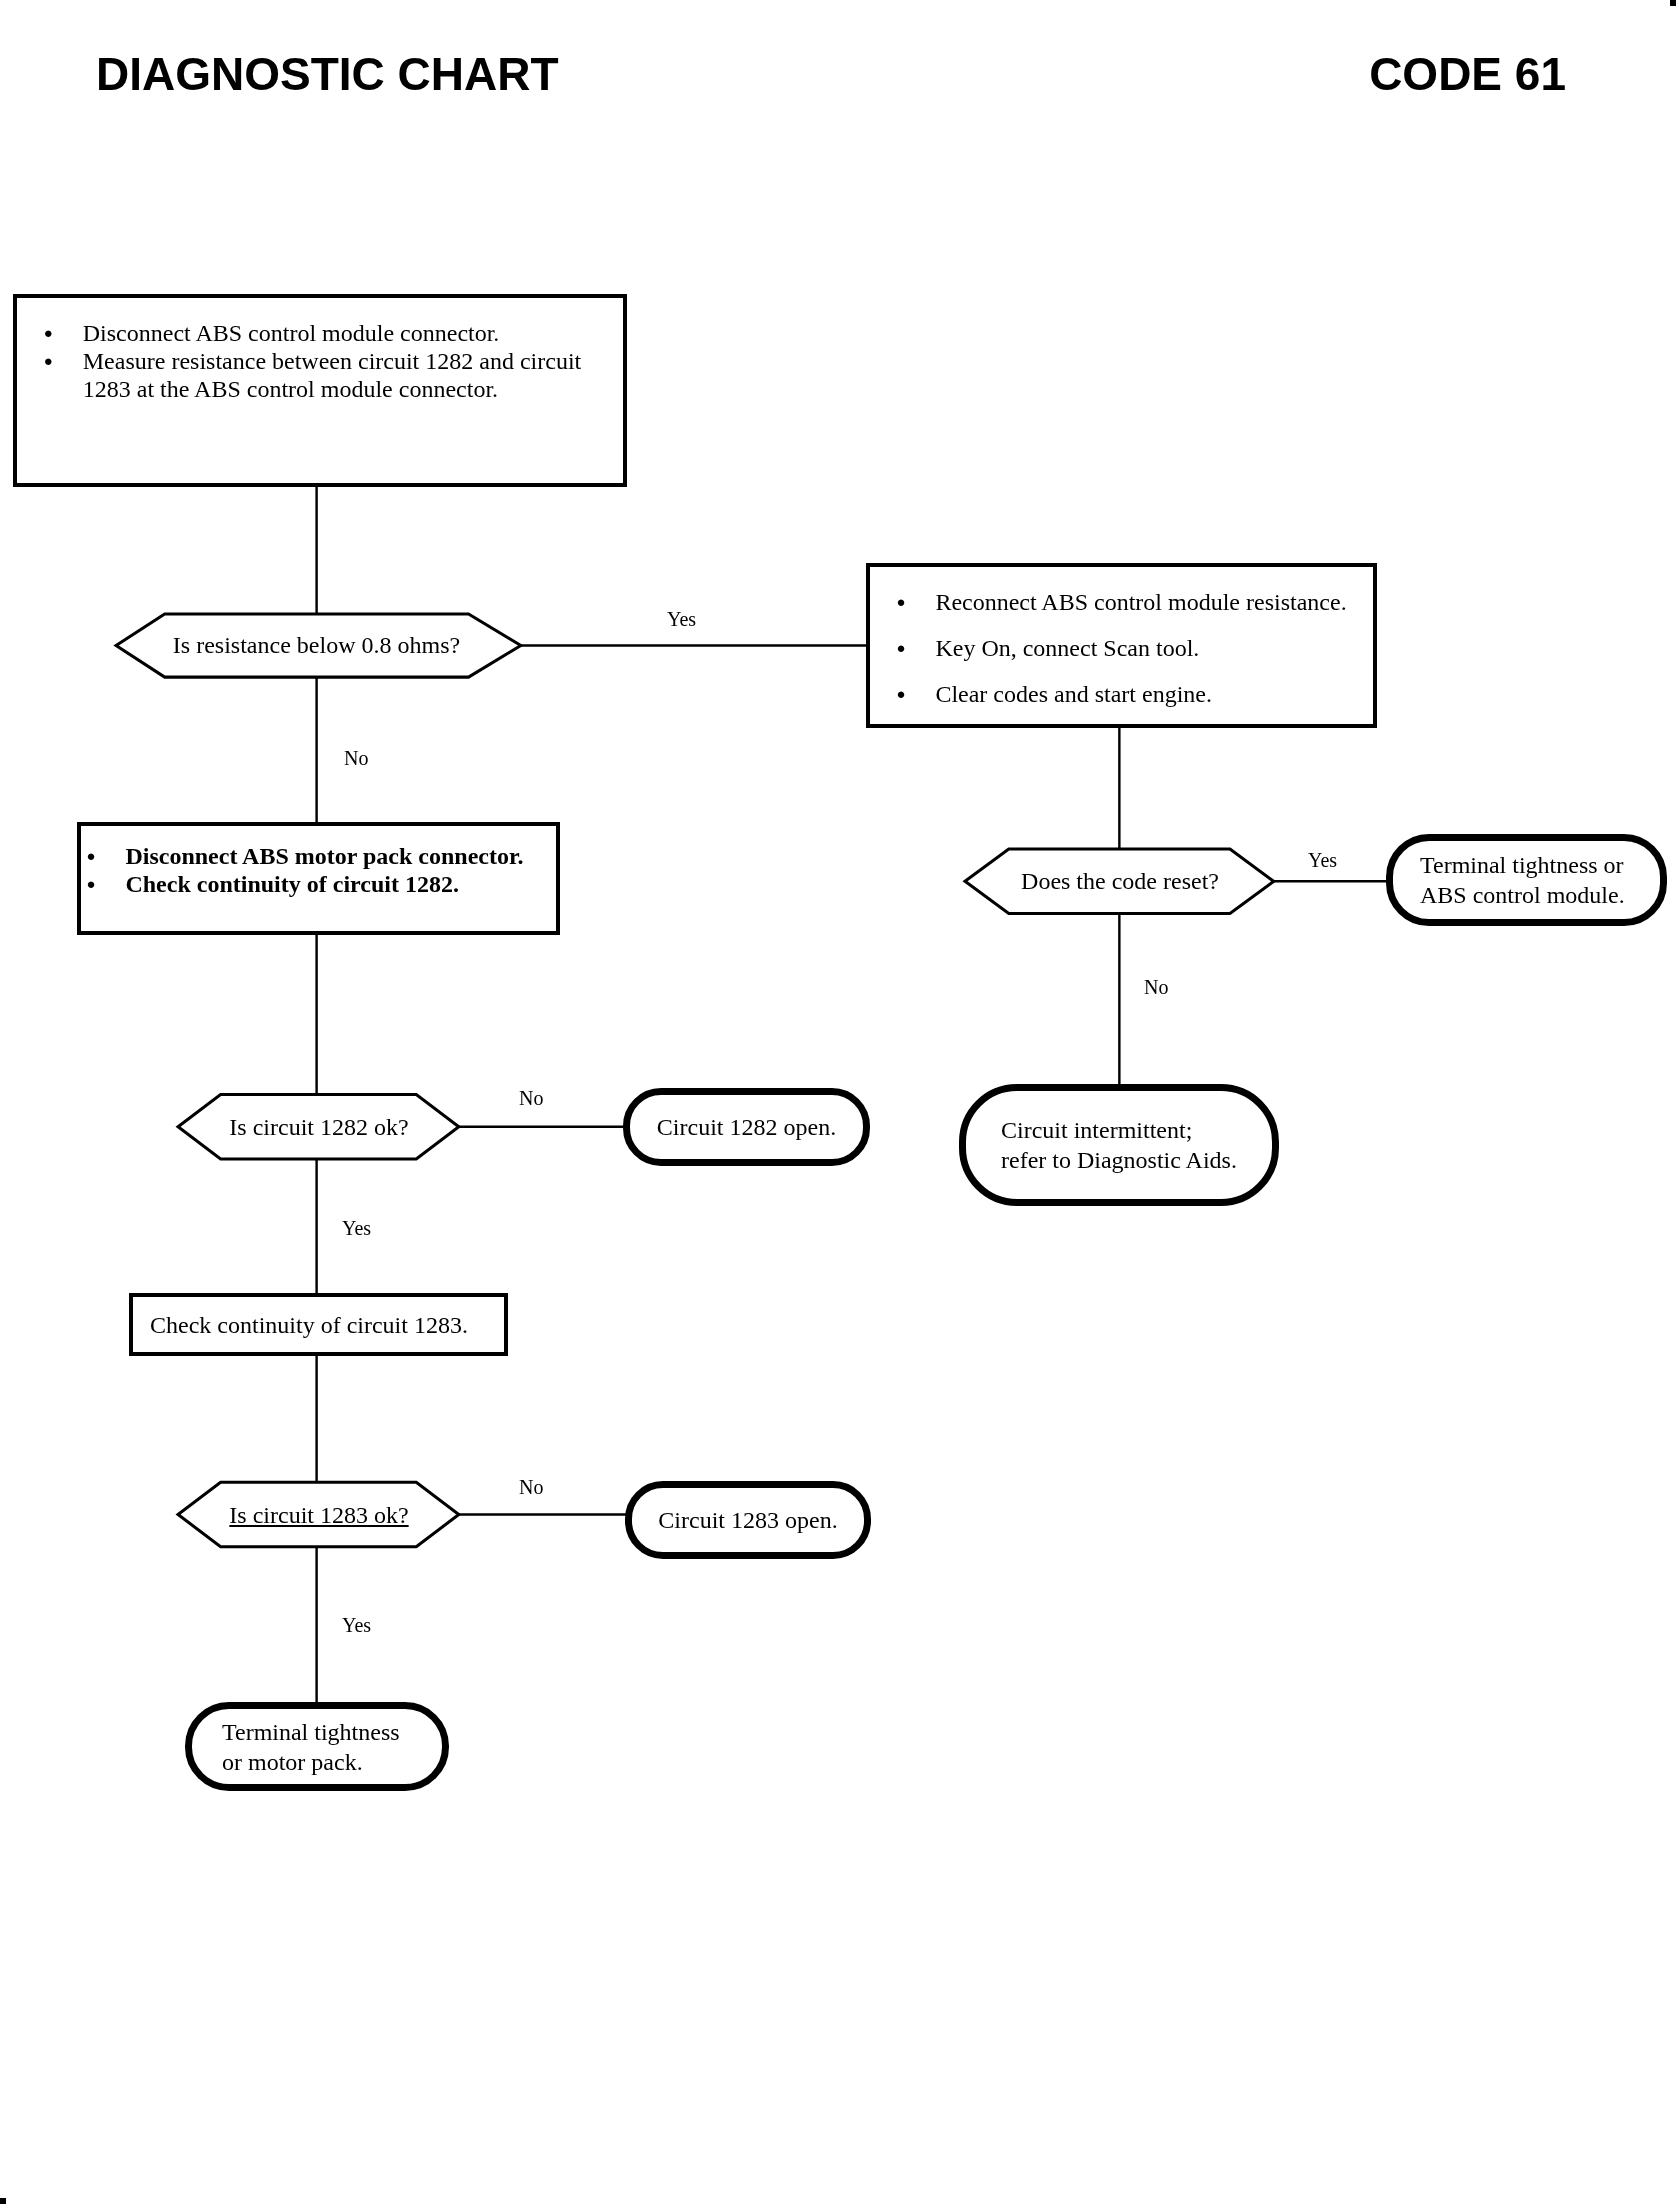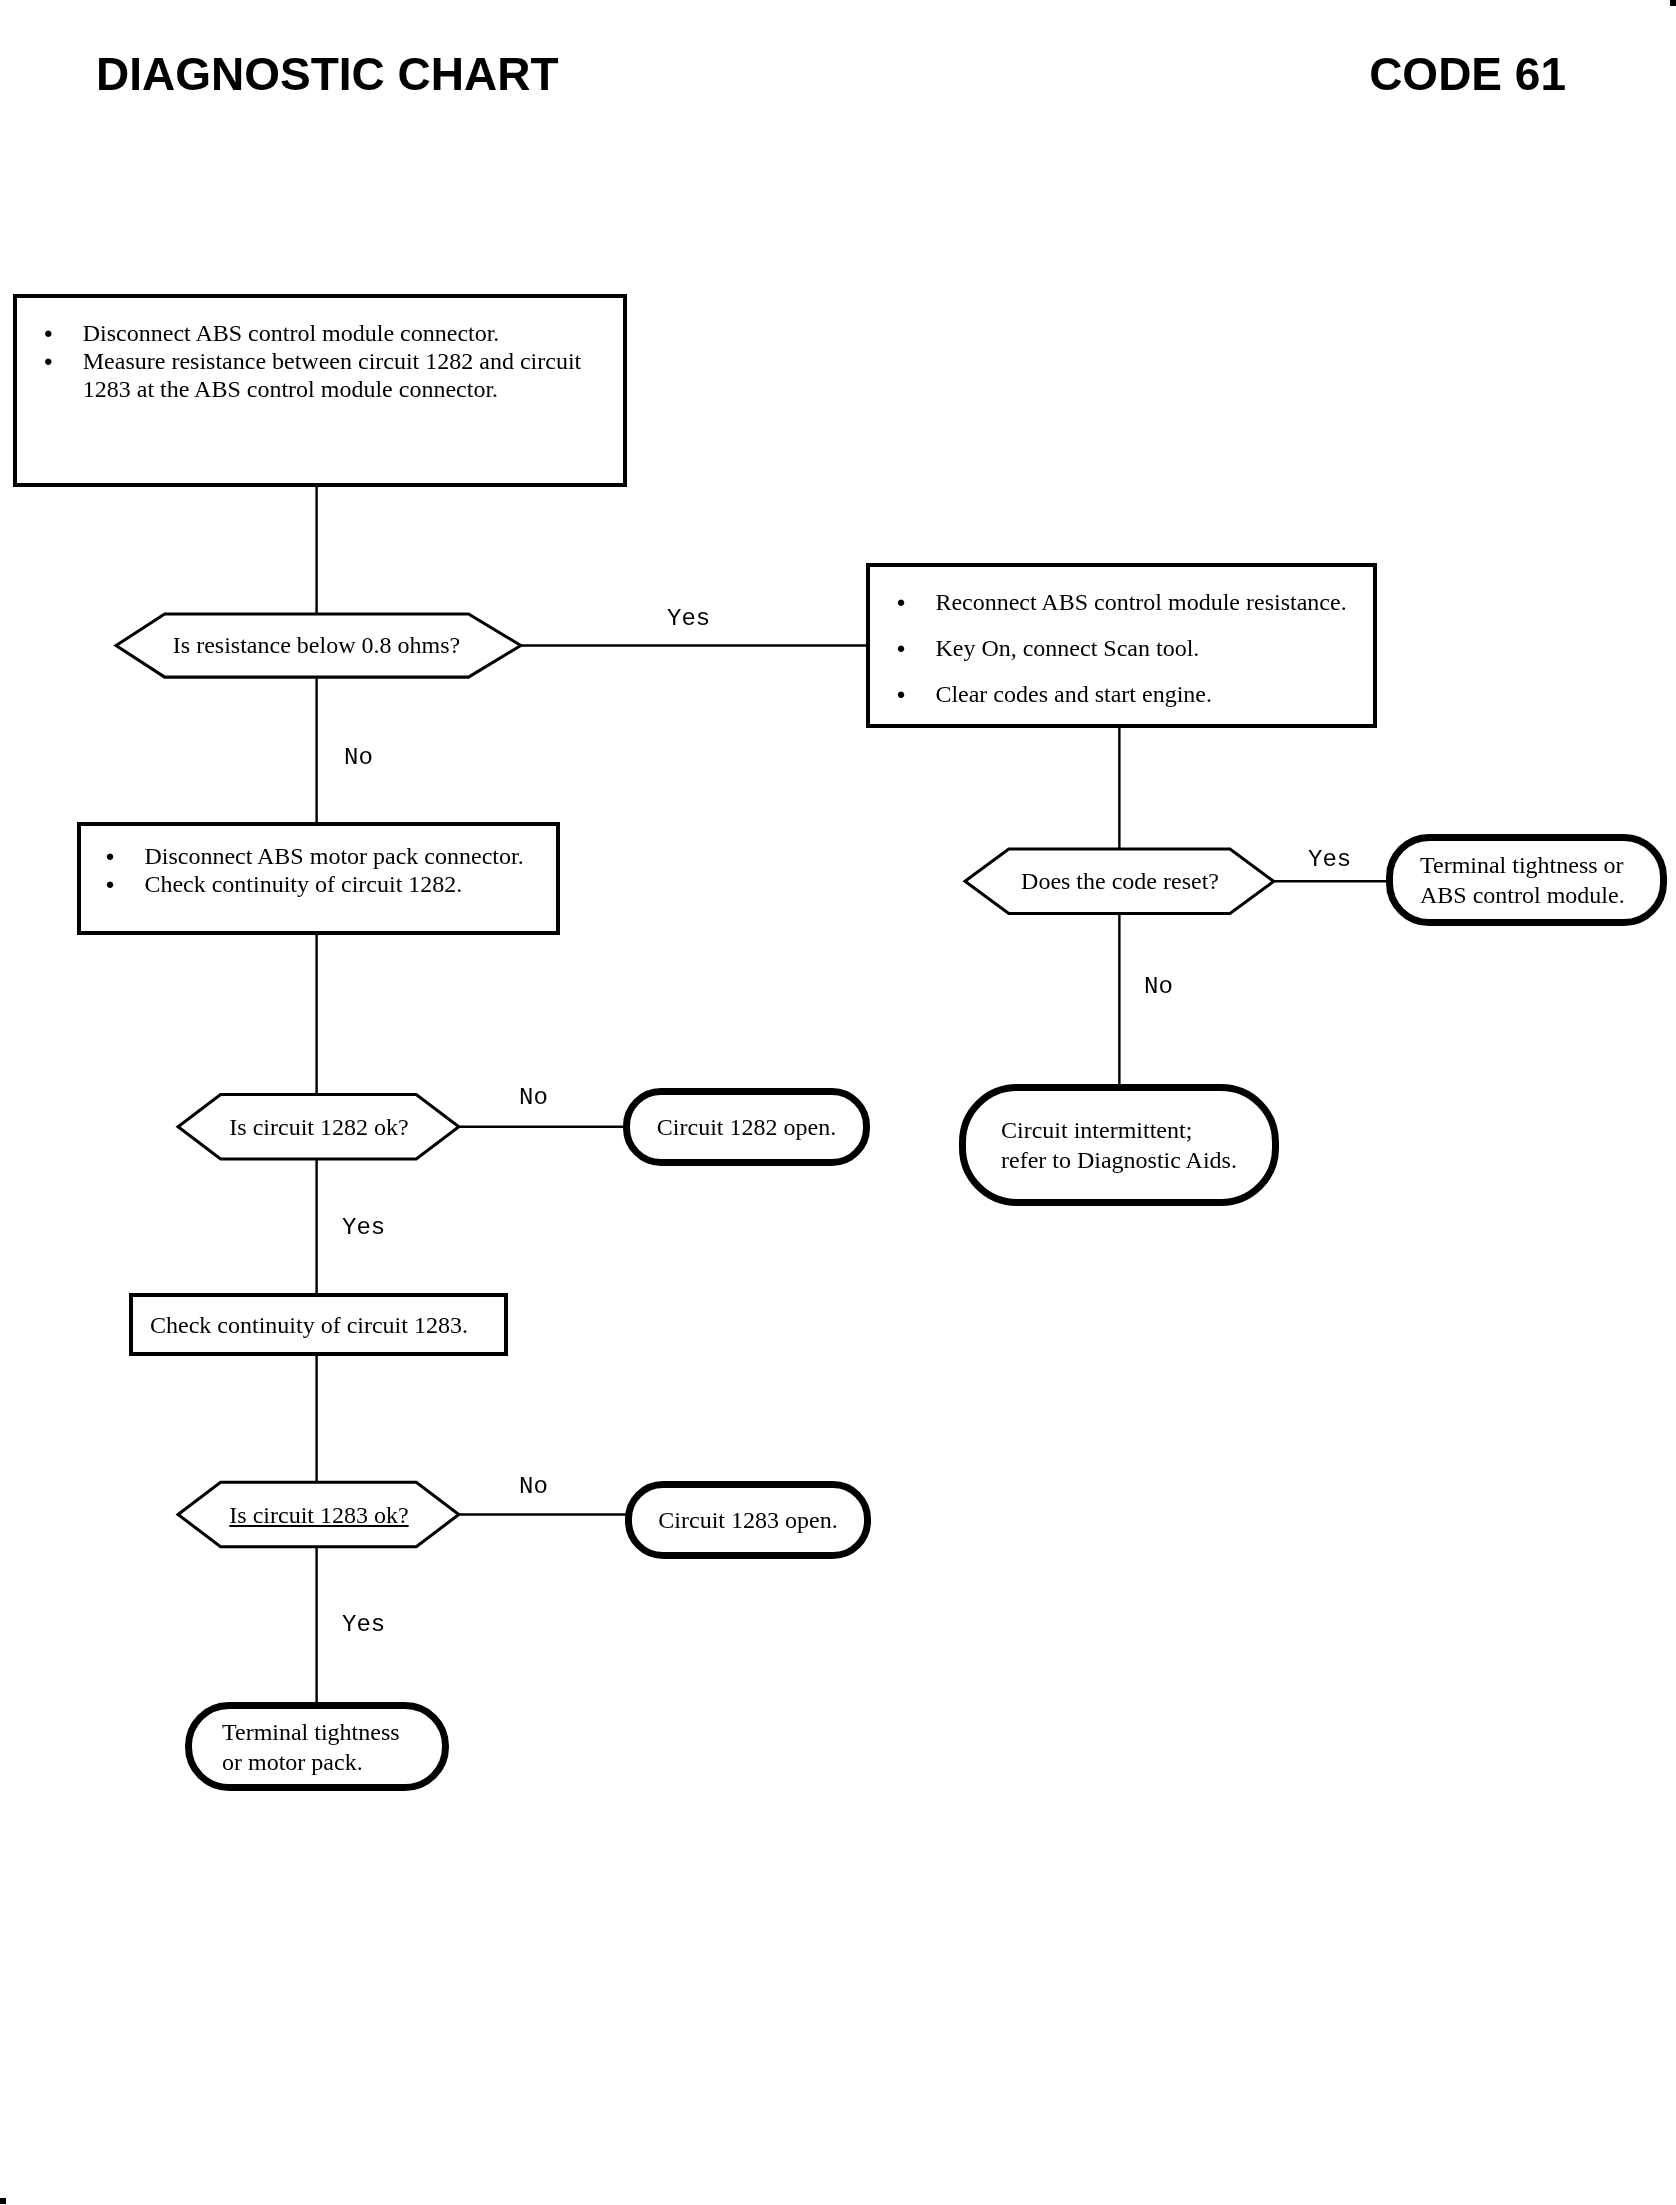--- a/index.html
+++ b/index.html
@@ -45,21 +45,21 @@
     font-size:24px;line-height:30px;
   }
   .stadium span{display:block;}
   .hex-label{
     position:absolute;z-index:2;
     display:flex;align-items:center;justify-content:center;
     text-align:center;font-size:24px;line-height:28px;
   }
   .branch-label{
     position:absolute;z-index:3;
-    font-size:24px;line-height:28px;white-space:nowrap;font-family:Liberation Mono, monospace;
+    font-size:20px;line-height:28px;white-space:nowrap;
   }
   .artifact{position:absolute;background:#000;z-index:4;}
 </style>
 </head>
 <body>
 
 <div class="page">
 
   <svg class="connector-layer" viewBox="0 0 2758 3628" xmlns="http://www.w3.org/2000/svg">
     <g stroke="#000" stroke-width="4">
@@ -120,21 +120,21 @@
     <span>Terminal tightness or</span>
     <span>ABS control module.</span>
   </div>
 
   <div class="stadium" style="left:959px;top:1084px;width:320px;height:122px;border-radius:58px;padding-left:35px;">
     <span>Circuit intermittent;</span>
     <span>refer to Diagnostic Aids.</span>
   </div>
 
   <div class="flow-box" style="left:77px;top:822px;width:483px;height:113px;padding-top:16px;">
-    <div class="bullet-list" style="padding:0 6px 0 22px;">
+    <div class="bullet-list" style="padding:0 6px 0 3px;font-weight:bold;">
       <div class="bullet-row">
         <span class="bullet-text">Disconnect ABS motor pack connector.</span>
       </div>
       <div class="bullet-row gap-lg">
         <span class="bullet-text">Check continuity of circuit 1282.</span>
       </div>
     </div>
   </div>
 
   <div class="hex-label" style="left:179px;top:1109px;width:280px;height:36px;">Is circuit 1282 ok?</div>

